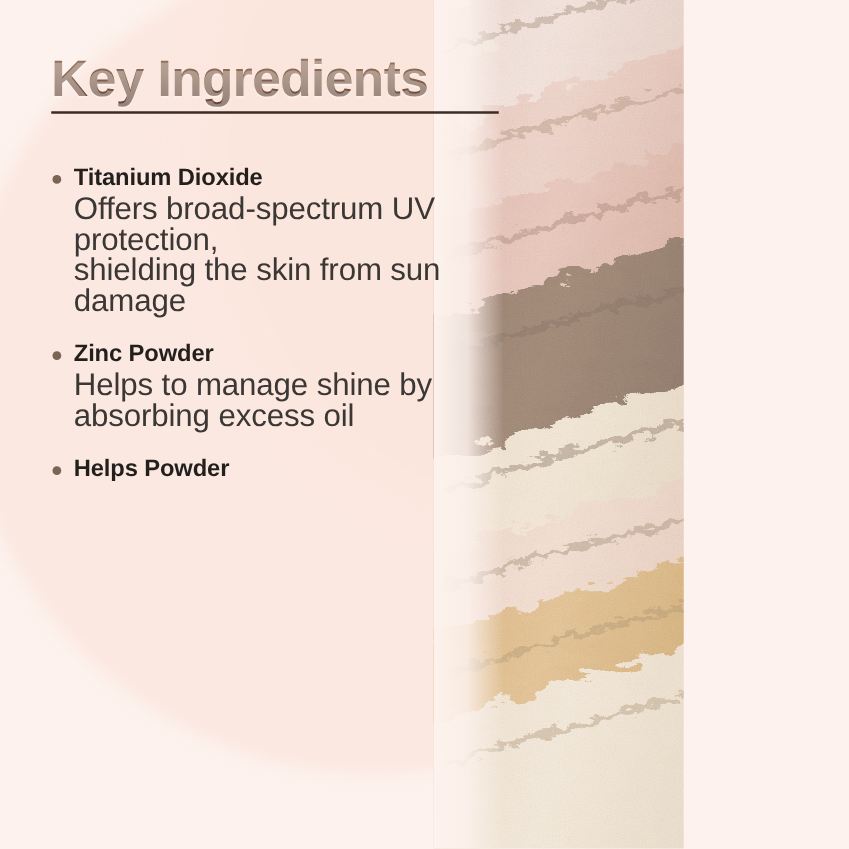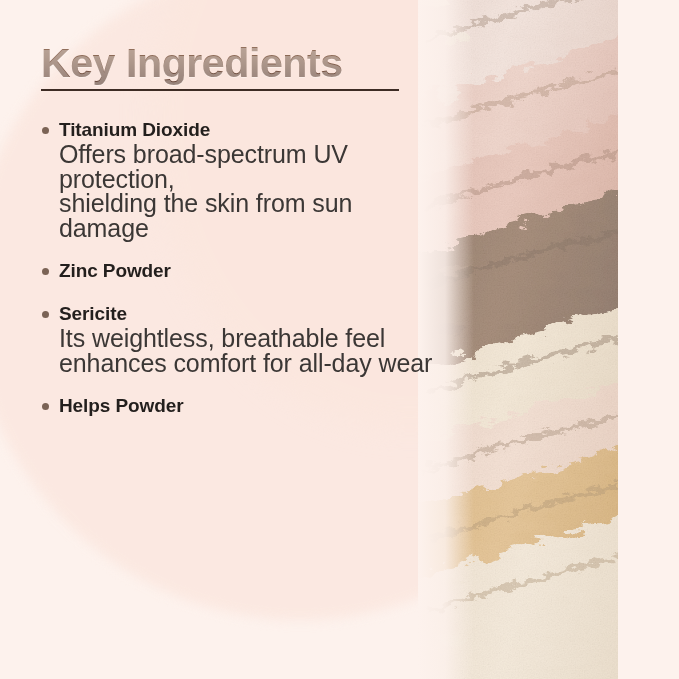--- a/index.html
+++ b/index.html
@@ -9,21 +9,21 @@
   body {
     width: 679px;
     height: 679px;
     overflow: hidden;
     font-family: "Liberation Sans", sans-serif;
     background: #fdf2ed;
   }
 
   #page {
     position: relative;
-    width: 618px;
+    width: 547px;
     height: 679px;
     background: #fdf2ed;
     overflow: hidden;
   }
 
   
   .bg-circle {
     position: absolute;
     left: -30px;
     top: -40px;
@@ -79,21 +79,21 @@
     width: 358px;
     height: 2px;
     background: #3d2c24;
     margin-top: 1px;
   }
 
   
   .ingredients {
     position: absolute;
     left: 41px;
-    top: 118px;
+    top: 131px;
     width: 400px;
     list-style: none;
     margin: 0;
     padding: 0;
   }
   .ingredient {
     position: relative;
     padding-left: 18px;
     margin-bottom: 19px;
   }
@@ -284,26 +284,22 @@
     <ul class="ingredients" id="ingredient-list">
         <li class="ingredient">
           <span class="bullet"></span>
           <span class="ing-name">Titanium Dioxide</span>
           <span class="ing-desc">Offers broad-spectrum UV protection,
 shielding the skin from sun damage</span>
         </li>
         <li class="ingredient">
           <span class="bullet"></span>
           <span class="ing-name">Zinc Powder</span>
-        </li>
-        <li class="ingredient">
-          <span class="bullet"></span>
-          <span class="ing-name">Sericite</span>
-          <span class="ing-desc">Its weightless, breathable feel
-enhances comfort for all-day wear</span>
+          <span class="ing-desc">Helps to manage shine by
+absorbing excess oil</span>
         </li>
         <li class="ingredient">
           <span class="bullet"></span>
           <span class="ing-name">Helps Powder</span>
         </li>
       </ul>
 
   </div>
 </div>
 

